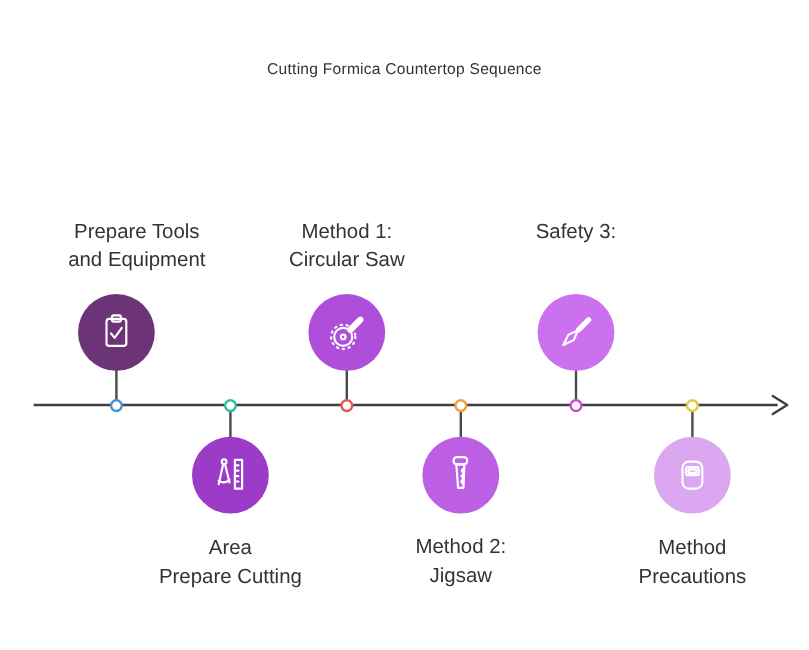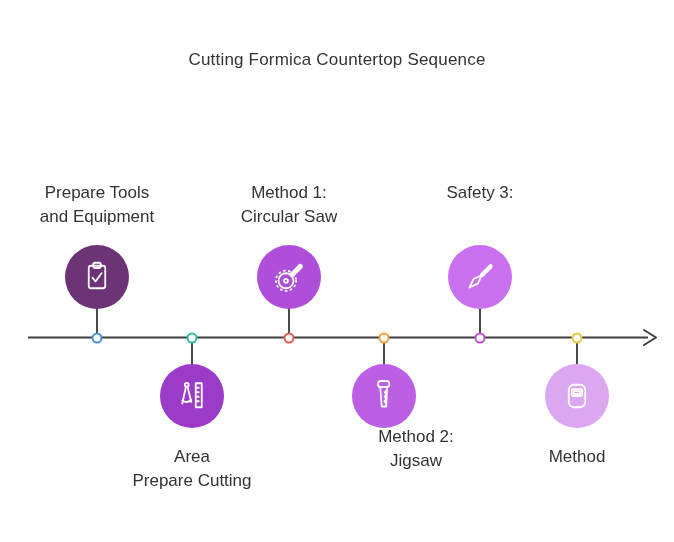--- a/index.html
+++ b/index.html
@@ -11,21 +11,21 @@
     overflow: hidden;
     font-family: "Liberation Sans", sans-serif;
   }
   .title {
     position: absolute;
     top: 50px;
     left: 0;
     width: 100%;
     margin: 0;
     text-align: center;
-    font-size: 17px;
+    font-size: 13px;
     font-weight: 500;
     color: #333333;
     letter-spacing: 0.2px;
   }
   .step-label {
     position: absolute;
     transform: translateX(-50%);
     text-align: center;
     font-size: 17px;
     line-height: 24px;
@@ -74,21 +74,21 @@
 
 <div class="canvas">
 
   <h1 class="title">Cutting Formica Countertop Sequence</h1>
 
   <svg class="timeline-svg" width="674" height="542" viewBox="0 0 674 542">
     <line x1="28" y1="337.5" x2="648" y2="337.5" stroke="#3f3f3f" stroke-width="2"></line>
     <polyline points="644,330 656,337.5 644,345" fill="none" stroke="#3f3f3f" stroke-width="2" stroke-linecap="round" stroke-linejoin="round"></polyline>
   </svg>
 
-  <div class="step-label" style="left:97px; top:181px;">
+  <div class="step-label" style="left:114px; top:181px;">
     <span>Prepare Tools</span>
     <span>and Equipment</span>
   </div>
   <div class="connector" style="left:97px; top:308px; height:30px;"></div>
   <div class="circle" style="left: 97px; top: 245px; background-color: rgb(108, 51, 119);">
     <svg class="icon-svg" width="36" height="36" viewBox="0 0 48 48" fill="none" stroke="#ffffff" stroke-width="2.4" stroke-linecap="round" stroke-linejoin="round">
       <rect x="13" y="9" width="22" height="30" rx="3"></rect>
       <rect x="19" y="5" width="10" height="7" rx="2"></rect>
       <polyline points="18,25 22,30 30,19"></polyline>
     </svg>
@@ -132,21 +132,21 @@
 
   <div class="connector" style="left:384px; top:338px; height:27px;"></div>
   <div class="circle" style="left: 384px; top: 364px; background-color: rgb(188, 95, 229);">
     <svg class="icon-svg" width="36" height="36" viewBox="0 0 48 48" fill="none" stroke="#ffffff" stroke-width="2.4" stroke-linecap="round" stroke-linejoin="round">
       <rect x="16" y="4" width="15" height="8" rx="3.5"></rect>
       <path d="M19,12 L28,12 L27,38 L21,38 Z"></path>
       <polyline points="27.6,16 25,19 27.3,22 24.8,25 27,28 24.5,31 26.8,34"></polyline>
     </svg>
   </div>
   <div class="dot" style="left: 384px; top: 338px; border-color: rgb(240, 157, 62);"></div>
-  <div class="step-label" style="left:384px; top:425px;margin-left:32px;">
+  <div class="step-label" style="left:384px; top:444px;">
     <span>Method 2:</span>
     <span>Jigsaw</span>
   </div>
 
   <div class="step-label" style="left:480px; top:181px;">
     <span>Safety 3:</span>
   </div>
   <div class="connector" style="left:480px; top:308px; height:30px;"></div>
   <div class="circle" style="left: 480px; top: 245px; background-color: rgb(203, 112, 239);">
     <svg class="icon-svg" width="36" height="36" viewBox="0 0 48 48" fill="none" stroke="#ffffff" stroke-width="2.4" stroke-linecap="round" stroke-linejoin="round">
@@ -160,15 +160,16 @@
   <div class="circle" style="left: 577px; top: 364px; background-color: rgb(219, 167, 240);">
     <svg class="icon-svg" width="36" height="36" viewBox="0 0 48 48" fill="none" stroke="#ffffff" stroke-width="2.4" stroke-linecap="round" stroke-linejoin="round">
       <rect x="13" y="9" width="22" height="30" rx="7"></rect>
       <rect x="17" y="15" width="14" height="9" rx="2"></rect>
       <rect x="19.5" y="17.5" width="9" height="4" rx="1"></rect>
     </svg>
   </div>
   <div class="dot" style="left: 577px; top: 338px; border-color: rgb(230, 200, 63);"></div>
   <div class="step-label" style="left:577px; top:445px;">
     <span>Method</span>
+    <span>Precautions</span>
   </div>
 
 </div>
 
 </body></html>

